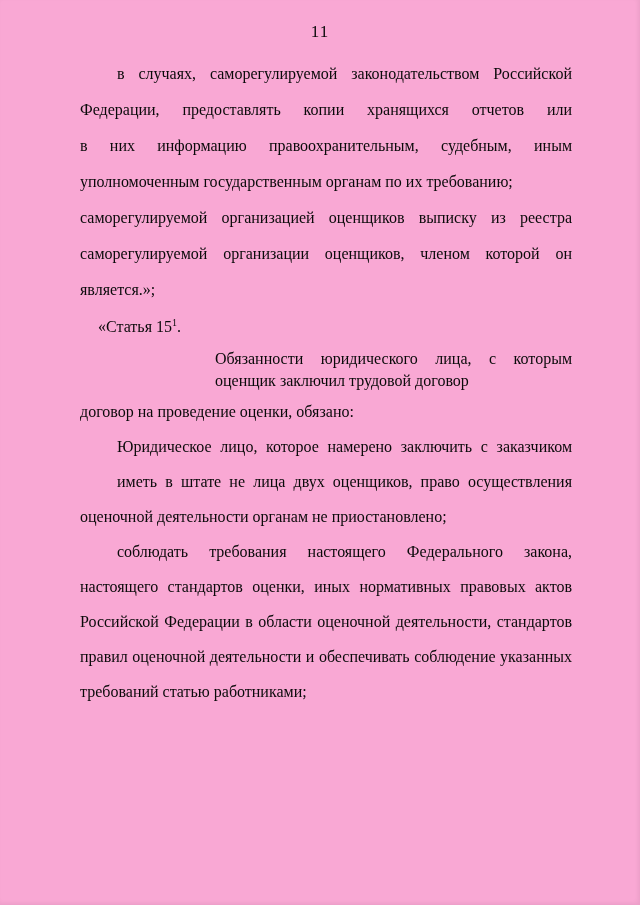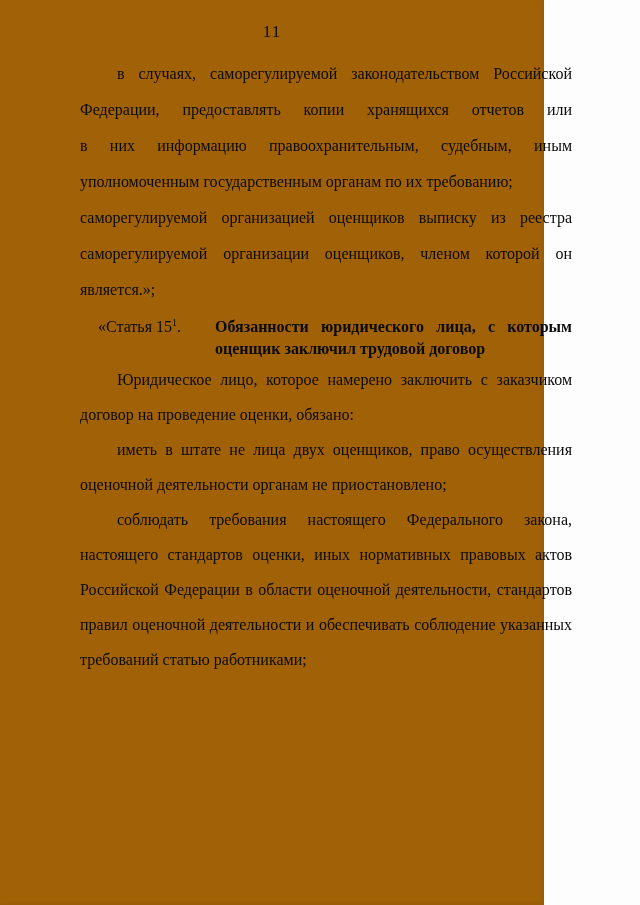--- a/index.html
+++ b/index.html
@@ -5,22 +5,22 @@
   html, body { margin: 0; padding: 0; }
   body {
     width: 640px; height: 905px;
     background: #fdfdfd;
     font-family: "Liberation Serif", "DejaVu Serif", serif;
     color: #0a0a0a;
     overflow: hidden;
   }
   .page {
     position: relative;
-    width: 544px; height: 905px;
-    background: #a16207;
+    width: 640px; height: 905px;
+    background: #f9a8d4;
     box-shadow: inset -2px -2px 4px rgba(0,0,0,0.06);
   }
   .pagenum {
     padding-top: 22px;
     text-align: center;
     font-size: 17px;
     line-height: 20px;
     letter-spacing: 1px;
   }
   .doc-body {
@@ -53,21 +53,22 @@
     display: flex;
     margin: 8px 0 2px 18px;
   }
   .article-label {
     width: 117px;
     flex: 0 0 117px;
     line-height: 22px;
   }
   .article-title {
     flex: 1;
-    font-weight: bold;
+    font-weight: normal;
+    margin-top: 32px;
   }
   .hline {
     line-height: 22px;
     height: 22px;
     overflow: hidden;
   }
 </style>
 </head>
 <body>
 
@@ -96,22 +97,22 @@
         <span>«Статья 15</span><sup>1</sup><span>.</span>
       </div>
       <div class="article-title">
         <div class="hline j">Обязанности юридического лица, с которым</div>
         <div class="hline">оценщик заключил трудовой договор</div>
       </div>
     </div>
 
     <div class="lh35">
       <div class="para">
+        <div class="line">договор на проведение оценки, обязано:</div>
         <div class="line j indent">Юридическое лицо, которое намерено заключить с заказчиком</div>
-        <div class="line">договор на проведение оценки, обязано:</div>
       </div>
 
       <div class="para">
         <div class="line j indent">иметь в штате не лица двух оценщиков, право осуществления</div>
         <div class="line">оценочной деятельности органам не приостановлено;</div>
       </div>
 
       <div class="para">
         <div class="line j indent">соблюдать требования настоящего Федерального закона,</div>
         <div class="line j">настоящего стандартов оценки, иных нормативных правовых актов</div>

